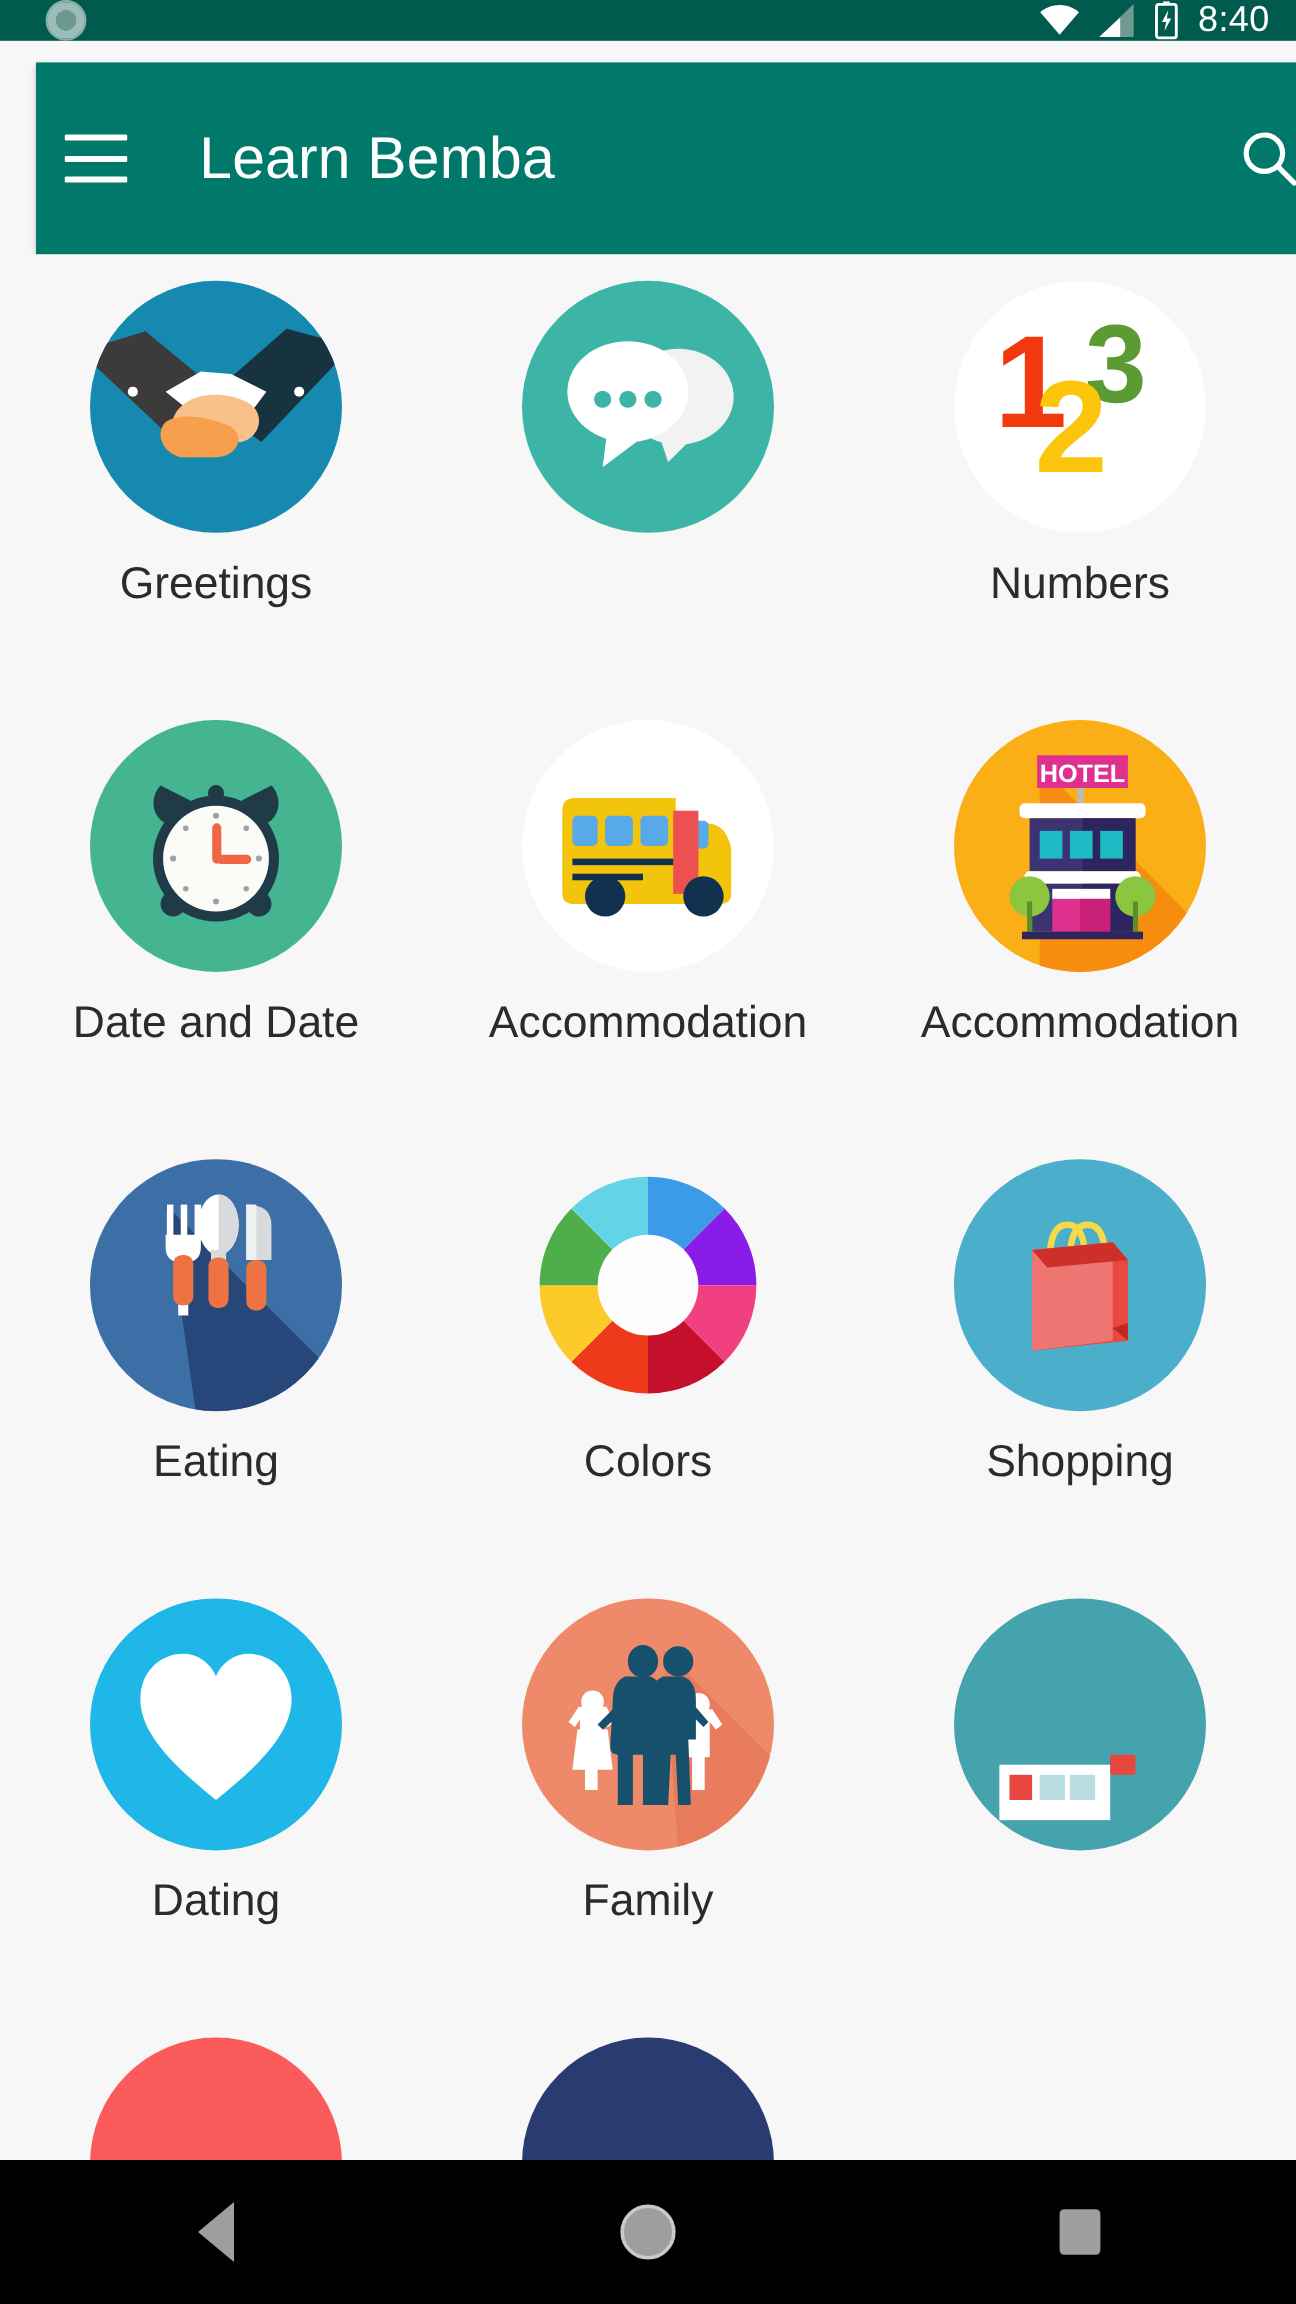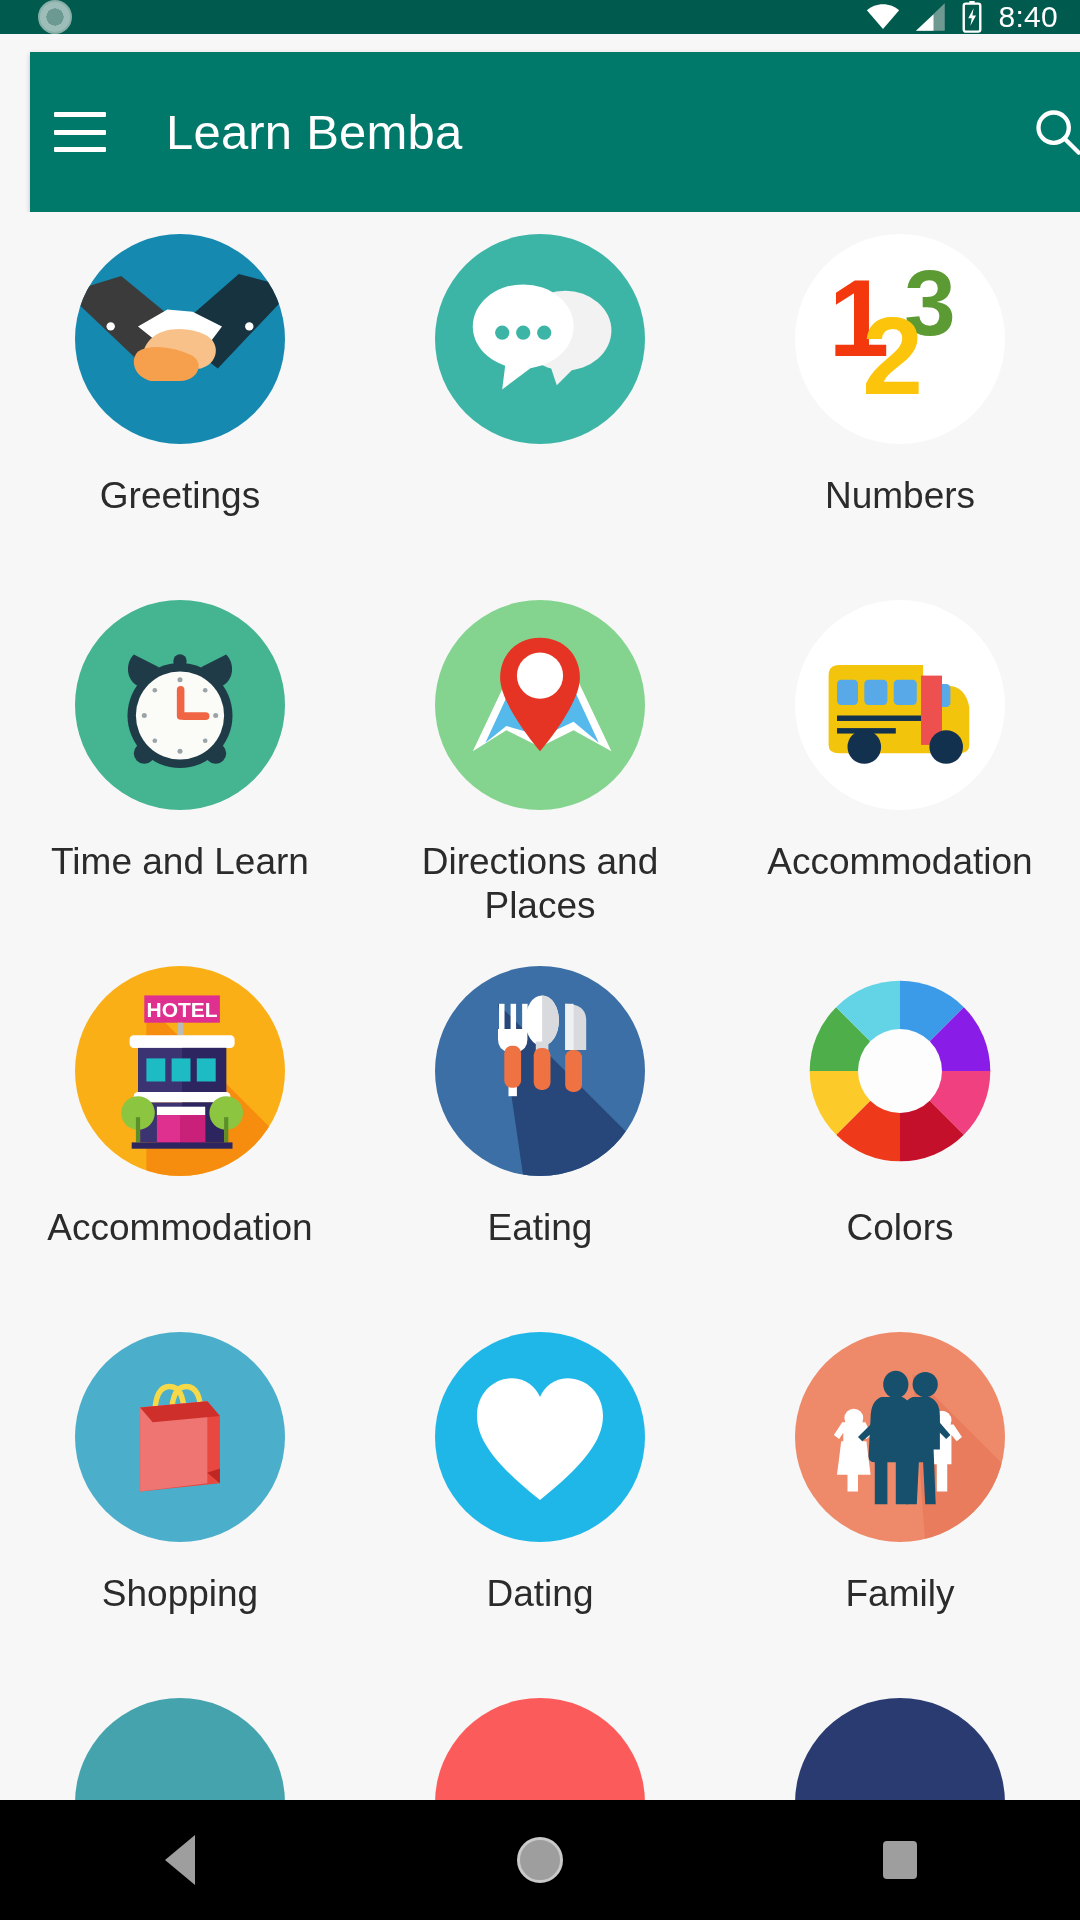--- a/index.html
+++ b/index.html
@@ -48,21 +48,21 @@
     background:#f7f7f7; overflow:hidden;
   }
   .grid{ display:grid; grid-template-columns:repeat(3,1fr); }
   .cell{
     display:flex; flex-direction:column; align-items:center;
     padding-top:22px; height:366px; cursor:pointer;
   }
   .icon-wrap{ width:210px; height:210px; position:relative; }
   .circle{ position:absolute; inset:0; border-radius:50%; }
   .label{
-    margin-top:30px; font-size:37px; color:#2b2b2b; text-align:center;
+    margin-top:20px; font-size:37px; color:#2b2b2b; text-align:center;
     line-height:1.18; max-width:300px; font-weight:400;
   }
   svg{ display:block; }
 
   
   .navbar{
     position:absolute; bottom:0; left:0; width:1080px; height:120px;
     background:#000; display:flex; align-items:center; justify-content:space-around;
   }
   .nav-btn{ width:120px; height:120px; display:flex; align-items:center;
@@ -185,37 +185,23 @@
                 <circle cx="67" cy="55" r="1.2"></circle>
             <circle cx="62" cy="43" r="1.1"></circle>
                 <circle cx="38" cy="67" r="1.1"></circle>
             <circle cx="62" cy="67" r="1.1"></circle>
                 <circle cx="38" cy="43" r="1.1"></circle>
           </g>
           <rect x="48.5" y="41" width="3.6" height="16" rx="1.8" fill="#F06543"></rect>
           <rect x="50" y="53.5" width="14" height="3.6" rx="1.8" fill="#F06543"></rect>
         </svg>
       </div>
-      <div class="label">Time and Learn</div>
-    </div>
-
-    <div class="cell">
-      <div class="icon-wrap">
-        <div class="circle" style="background:#84D48F"></div>
-        <svg viewBox="0 0 100 100" style="position:absolute;inset:0;width:100%;height:100%">
-          <path d="M18 72 L36 34 L50 44 L66 34 L84 72 L66 62 L50 70 L34 62 Z" fill="#fff"></path>
-          <path d="M24 68 L37 40 L48 48 L48 64 L34 60 Z" fill="#56B9EC"></path>
-          <path d="M53 48 L65 40 L78 68 L66 58 L53 64 Z" fill="#56B9EC"></path>
-          <path d="M48 48 L48 64 L53 64 L53 48 Z" fill="#cfe8f7"></path>
-          <path d="M50 18 C39 18 31 26 31 37 C31 50 50 72 50 72 C50 72 69 50 69 37 C69 26 61 18 50 18 Z" fill="#E53423"></path>
-          <circle cx="50" cy="36" r="11" fill="#fff"></circle>
-        </svg>
-      </div>
-      <div class="label">Directions and Places</div>
-    </div>
+      <div class="label">Date and Date</div>
+    </div>
+
 
     <div class="cell">
       <div class="icon-wrap">
         <div class="circle" style="background:#ffffff"></div>
         <svg viewBox="0 0 100 100" style="position:absolute;inset:0;width:100%;height:100%">
           <path d="M16 36 q0-5 5-5 h40 v10 h12 q8 0 10 10 v18 q0 4-5 4 H21 q-5 0-5-4 Z" fill="#F3C40C"></path>
           <rect x="20" y="38" width="10" height="12" rx="2" fill="#58A9E8"></rect>
           <rect x="33" y="38" width="11" height="12" rx="2" fill="#58A9E8"></rect>
           <rect x="47" y="38" width="11" height="12" rx="2" fill="#58A9E8"></rect>
           <rect x="65" y="40" width="9" height="11" rx="2" fill="#58A9E8"></rect>

